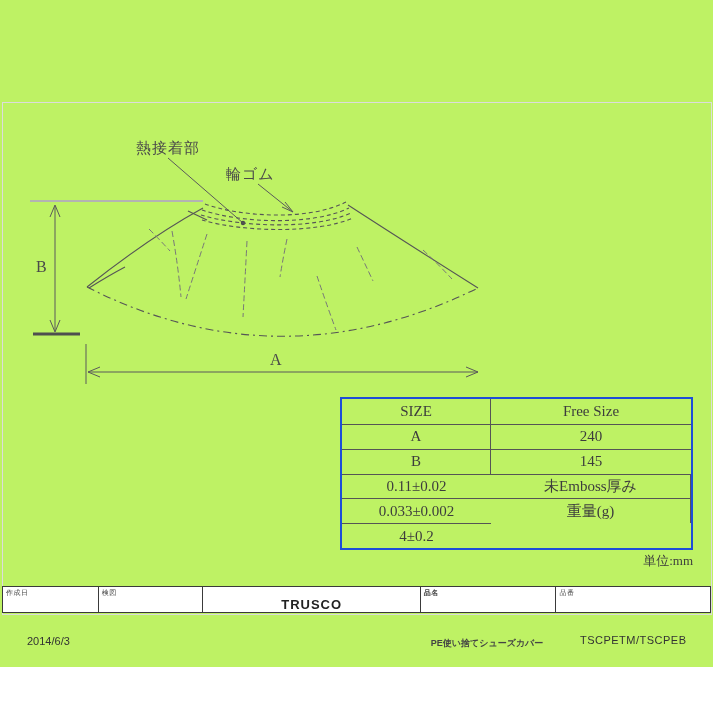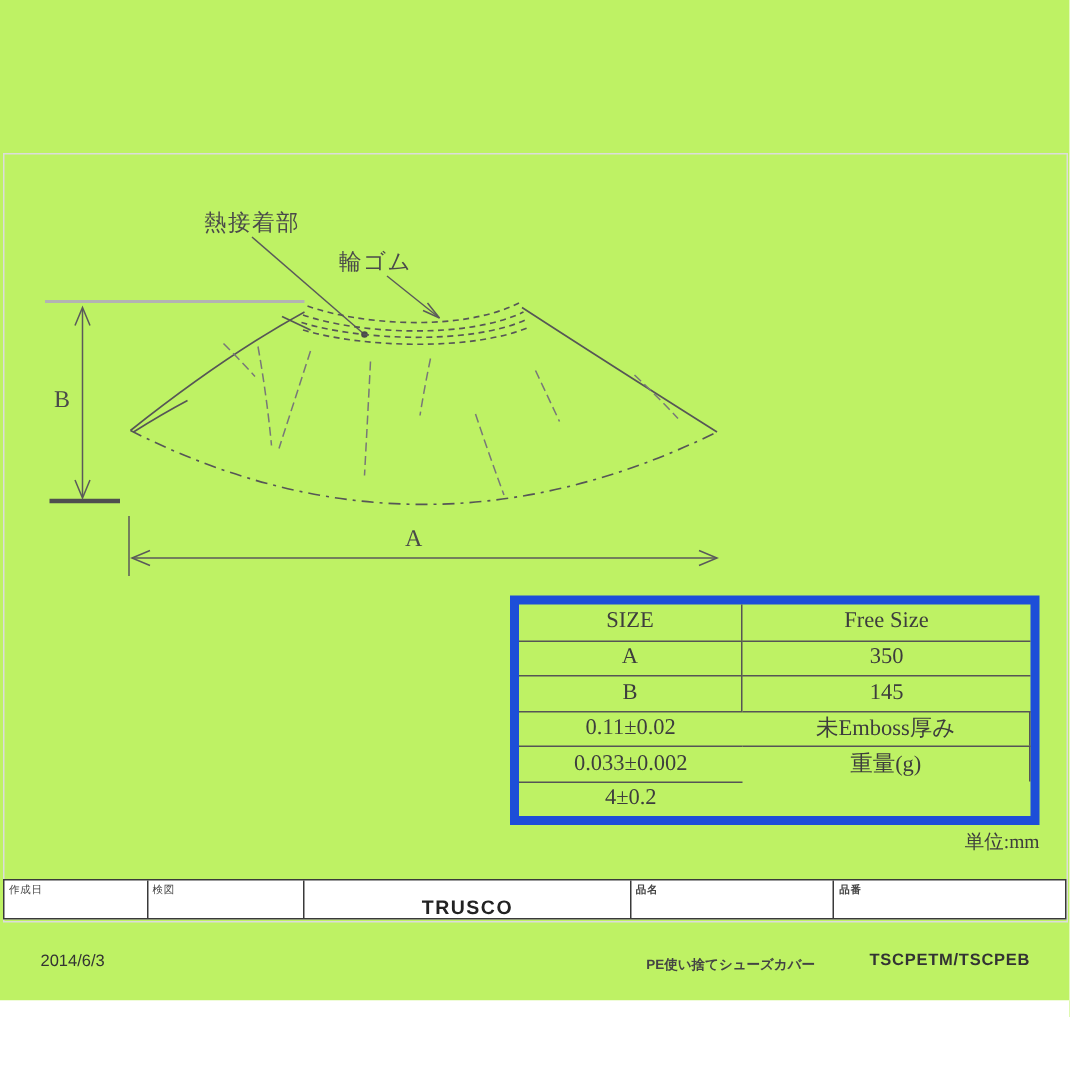--- a/index.html
+++ b/index.html
@@ -7,40 +7,40 @@
         font-family:"Liberation Serif", serif;color:#3c3c3c;}
   .abs{position:absolute;}
   
   #sheet-frame{left:2px;top:102px;width:708px;height:511px;border:1px solid #dcdcdc;}
   
   #draw-svg{left:0;top:0;width:713px;height:713px;}
   
   .draw-label{font-size:15px;color:#4a4a4a;letter-spacing:1px;white-space:nowrap;}
   .dim-label{font-size:16px;color:#4a4a4a;}
   
-  #spec-table{left:340px;top:397px;width:353px;height:153px;border:6px solid #1d4ed8;
+  #spec-table{left:340px;top:397px;width:353px;height:153px;border:2px solid #1d4ed8;
               display:grid;grid-template-columns:149px 1fr;grid-auto-rows:1fr;box-sizing:border-box;}
   #spec-table .cell{border-top:1px solid #555;display:flex;align-items:center;justify-content:center;
                     font-size:15px;color:#3d3d3d;overflow:hidden;white-space:nowrap;}
   #spec-table .cell.c0{border-right:1px solid #555;}
   #spec-table .cell.r0{border-top:none;}
   #unit-note{left:540px;top:552px;width:153px;text-align:right;font-size:13px;color:#3d3d3d;}
   
   #title-block{left:2px;top:586px;width:709px;height:27px;border:1px solid #3a3a3a;
                display:flex;box-sizing:border-box;background:#fff;
                font-family:"Liberation Sans", sans-serif;}
   #title-block .tcell{position:relative;border-right:1px solid #3a3a3a;height:100%;box-sizing:border-box;}
   #title-block .tcell:last-child{border-right:none;}
   .tb-label{position:absolute;left:3px;top:1px;font-size:7px;color:#444;letter-spacing:0.5px;}
   .tb-val{position:absolute;font-size:11px;color:#333;margin-top:40px;}
   #cell-created{width:96px;}
   #cell-checked{width:105px;}
   #cell-company{width:218px;display:flex;align-items:flex-end;justify-content:center;gap:9px;}
   #cell-product{width:136px;font-weight:bold;}
-  #cell-code{width:154px;font-weight:bold;}
+  #cell-code{width:154px;}
   #brand-logo{font-weight:bold;font-size:13px;letter-spacing:1px;color:#222;}
   #company-name{font-weight:bold;font-size:15px;color:#222;white-space:nowrap;}
   #created-val{left:24px;top:8px;}
   #product-val{left:10px;top:10px;font-size:9px;white-space:nowrap;color:#444;}
   #code-val{left:0;top:7px;width:100%;text-align:center;letter-spacing:0.5px;}
 </style>
 </head>
 <body>
 
 <div id="page">
@@ -97,21 +97,21 @@
 
   <div class="abs draw-label" style="left:136px;top:139px;">熱接着部</div>
   <div class="abs draw-label" style="left:226px;top:165px;">輪ゴム</div>
   <div class="abs dim-label" style="left:36px;top:258px;">B</div>
   <div class="abs dim-label" style="left:270px;top:351px;">A</div>
 
   <div id="spec-table" class="abs">
     <div class="cell c0 r0">SIZE</div>
     <div class="cell c1 r0">Free Size</div>
     <div class="cell c0">A</div>
-    <div class="cell c1">350</div>
+    <div class="cell c1">240</div>
     <div class="cell c0">B</div>
     <div class="cell c1">145</div>
     <div class="cell c1">0.11±0.02</div>
     <div class="cell c0">未Emboss厚み</div>
     <div class="cell c1">0.033±0.002</div>
     <div class="cell c0">重量(g)</div>
     <div class="cell c1">4±0.2</div>
   </div>
 
   <div id="unit-note" class="abs">単位:mm</div>

